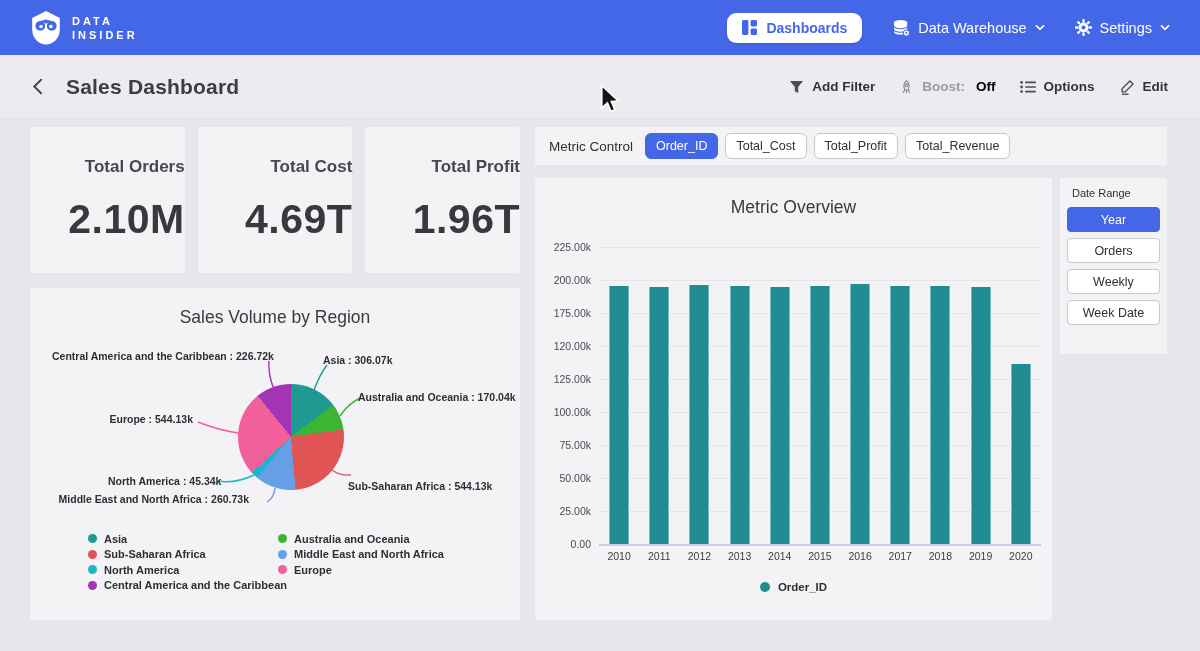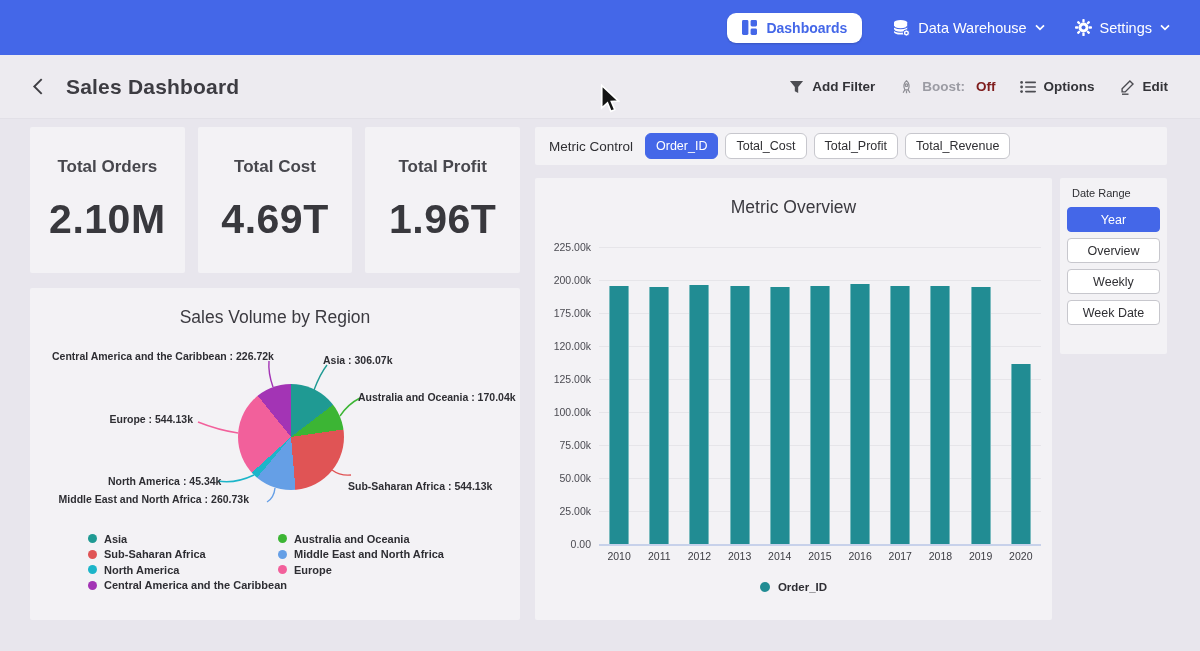--- a/index.html
+++ b/index.html
@@ -33,21 +33,21 @@
   .back-btn { display:flex; align-items:center; margin-right:22px; cursor:pointer; }
   .page-title { font-size:21px; font-weight:bold; color:#3d3c42; letter-spacing:.2px; }
   .toolbar { margin-left:auto; display:flex; align-items:center; gap:24px; }
   .tool { display:flex; align-items:center; gap:8px; font-size:13.5px; font-weight:bold; color:#333338; cursor:pointer; }
   .muted { color:#9b9ba3; }
   .boost-off { margin-left:3px; }
   
   .kpi-row { position:absolute; left:30px; top:127px; width:490px; height:146px; display:flex; gap:13px; }
   .kpi-card {
     flex:1; background:#f3f2f5; border-radius:2px;
-    display:flex; flex-direction:column; align-items:center; justify-content:center; gap:19px;
+    display:flex; flex-direction:column; align-items:flex-end; justify-content:center; gap:19px;
   }
   .kpi-label { font-size:17px; font-weight:bold; color:#47474d; }
   .kpi-value { font-size:41px; font-weight:bold; color:#38383d; letter-spacing:.5px; }
   
   .metric-bar {
     position:absolute; left:535px; top:127px; width:632px; height:38px;
     background:#f3f2f5; border-radius:2px; display:flex; align-items:center; padding:0 14px; gap:10px;
   }
   .mc-label { font-size:13.5px; color:#2f2f33; margin-right:2px; }
   .chips { display:flex; gap:7px; }
@@ -93,20 +93,34 @@
     background:#fff; border:1px solid #c7c7cd; color:#2f2f33;
   }
   .dr-btn.selected { background:#4467e8; border-color:#4467e8; color:#fff; }
   
   #cursor { position:absolute; left:600px; top:84px; pointer-events:none; z-index:50; }
 </style>
 </head>
 <body>
 
 <div class="navbar">
+  <div class="brand">
+    <svg width="32" height="34" viewBox="0 0 30 32">
+      <path d="M15 0 L28 6.5 V17 C28 26 22 31.5 15 31.5 C8 31.5 2 26 2 17 V6.5 Z" fill="#ffffff"></path>
+      <circle cx="9.6" cy="14" r="4.6" fill="#4467e8"></circle>
+      <circle cx="20.4" cy="14" r="4.6" fill="#4467e8"></circle>
+      <path d="M9.6 9.4 L15 12 L20.4 9.4 L15 8 Z" fill="#4467e8"></path>
+      <circle cx="10.4" cy="14.6" r="1.7" fill="#ffffff"></circle>
+      <circle cx="19.6" cy="14.6" r="1.7" fill="#ffffff"></circle>
+    </svg>
+    <div class="brand-text">
+      <div>DATA</div>
+      <div>INSIDER</div>
+    </div>
+  </div>
   <div class="nav-right">
     <div class="nav-pill">
       <svg width="15" height="15" viewBox="0 0 15 15" fill="#4467e8">
         <rect x="0" y="0" width="6.4" height="15" rx="1.4"></rect>
         <rect x="8.6" y="0" width="6.4" height="6.4" rx="1.4"></rect>
         <rect x="8.6" y="8.6" width="6.4" height="6.4" rx="1.4"></rect>
       </svg>
       <span>Dashboards</span>
     </div>
     <div class="nav-item">
@@ -160,21 +174,21 @@
       </svg>
       <span>Add Filter</span>
     </div>
     <div class="tool">
       <svg width="15" height="16" viewBox="0 0 16 16" stroke="#8d8d94" fill="none" stroke-width="1.3">
         <path d="M8 1.3 C10.9 3.4 11.6 7.6 9.8 11 H6.2 C4.4 7.6 5.1 3.4 8 1.3 Z"></path>
         <circle cx="8" cy="6" r="1.4"></circle>
         <path d="M6.2 11 L4.4 14.2 M9.8 11 L11.6 14.2 M8 11.6 V14.6"></path>
       </svg>
       <span class="muted">Boost:</span>
-        <span class="boost-off" id="boost-off" style="color: #7f1d1d;">Off</span>
+        <span class="boost-off" id="boost-off" style="color: #000000;">Off</span>
     </div>
     <div class="tool">
       <svg width="16" height="14" viewBox="0 0 16 14" fill="#4c4c52">
         <circle cx="1.6" cy="2.4" r="1.4"></circle>
           <rect x="5" y="1.6" width="11" height="1.6" rx="0.8"></rect>
         <circle cx="1.6" cy="7" r="1.4"></circle>
           <rect x="5" y="6.2" width="11" height="1.6" rx="0.8"></rect>
         <circle cx="1.6" cy="11.6" r="1.4"></circle>
           <rect x="5" y="10.8" width="11" height="1.6" rx="0.8"></rect>
       </svg>
@@ -327,21 +341,21 @@
   <div class="bar-legend">
     <span class="bl-dot" id="bar-legend-dot" style="background: rgb(33, 140, 147);"></span>
     <span class="bl-text">Order_ID</span>
   </div>
 </div>
 
 <div class="date-panel">
   <div class="dr-label">Date Range</div>
   <div class="dr-options" id="date-options">
       <button class="dr-btn selected">Year</button>
-      <button class="dr-btn">Overview</button>
+      <button class="dr-btn">Orders</button>
       <button class="dr-btn">Weekly</button>
       <button class="dr-btn">Week Date</button>
     </div>
 </div>
 
 <svg id="cursor" width="20" height="30" viewBox="0 0 13 20">
   <path d="M1 1 L1 16 L4.8 12.6 L7.1 18.2 L9.7 17.1 L7.4 11.7 L12.2 11.4 Z" fill="#141414" stroke="#fff" stroke-width="1.1"></path>
 </svg>
 
 </body></html>

